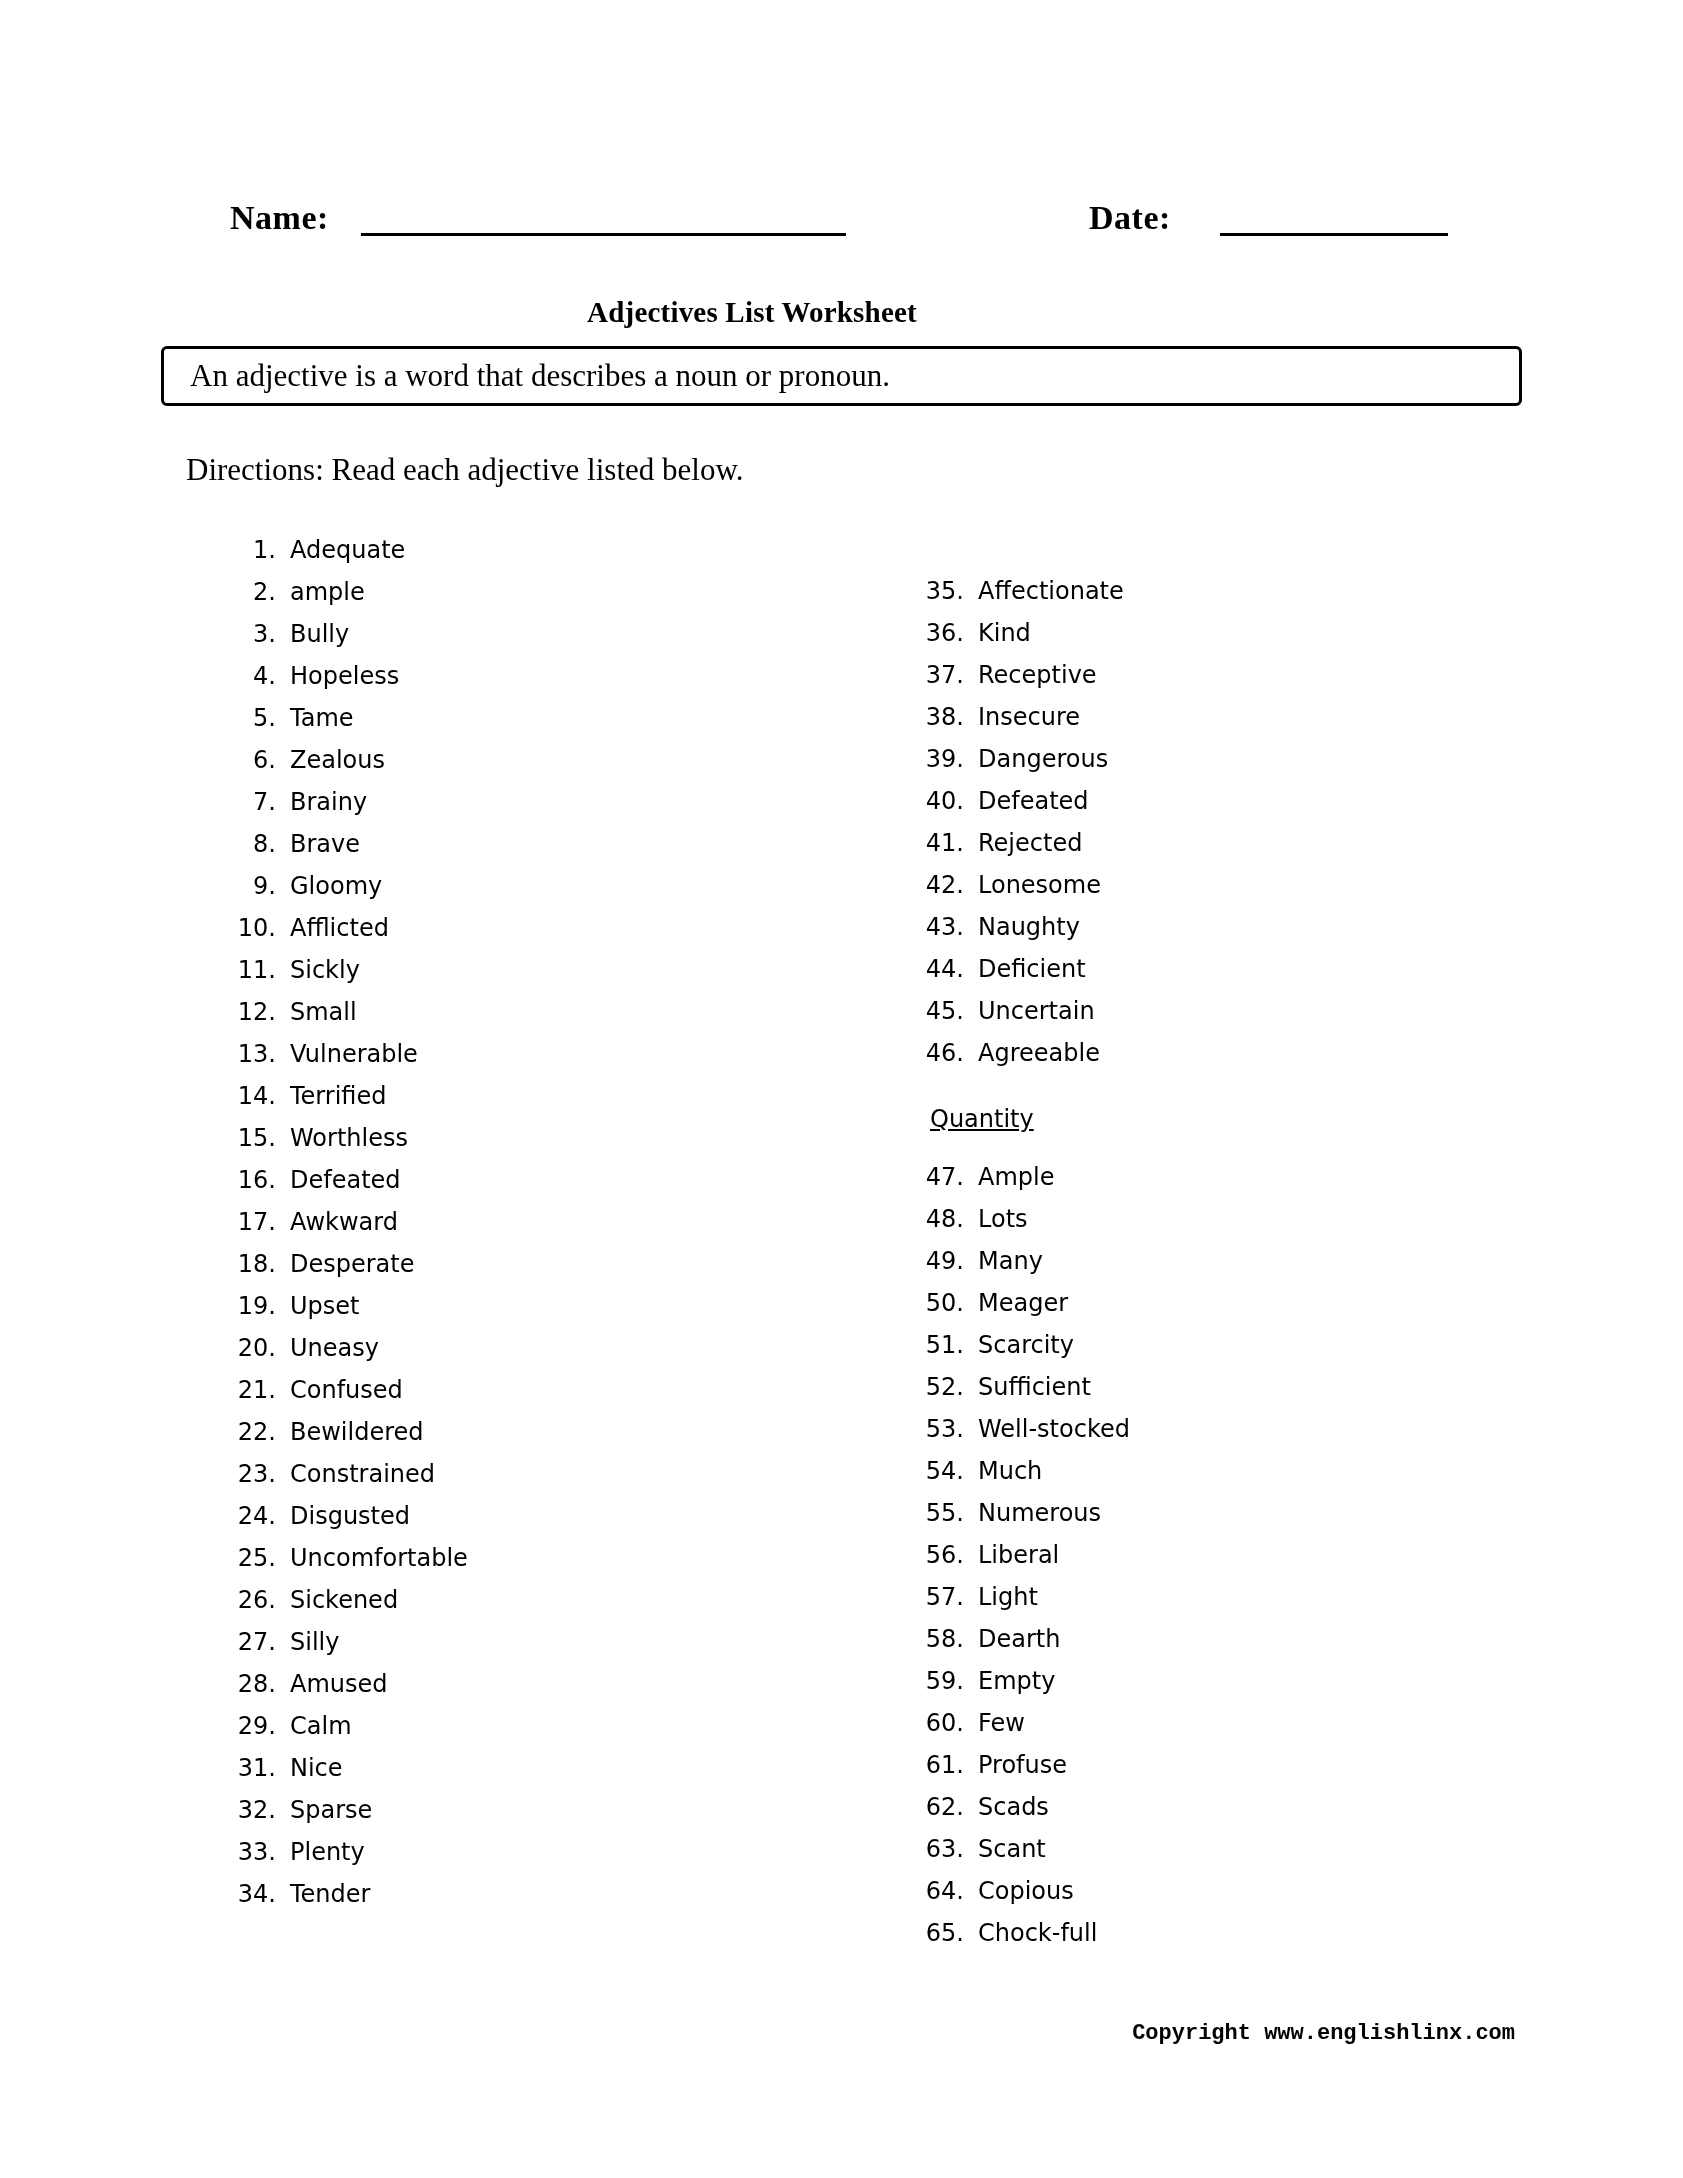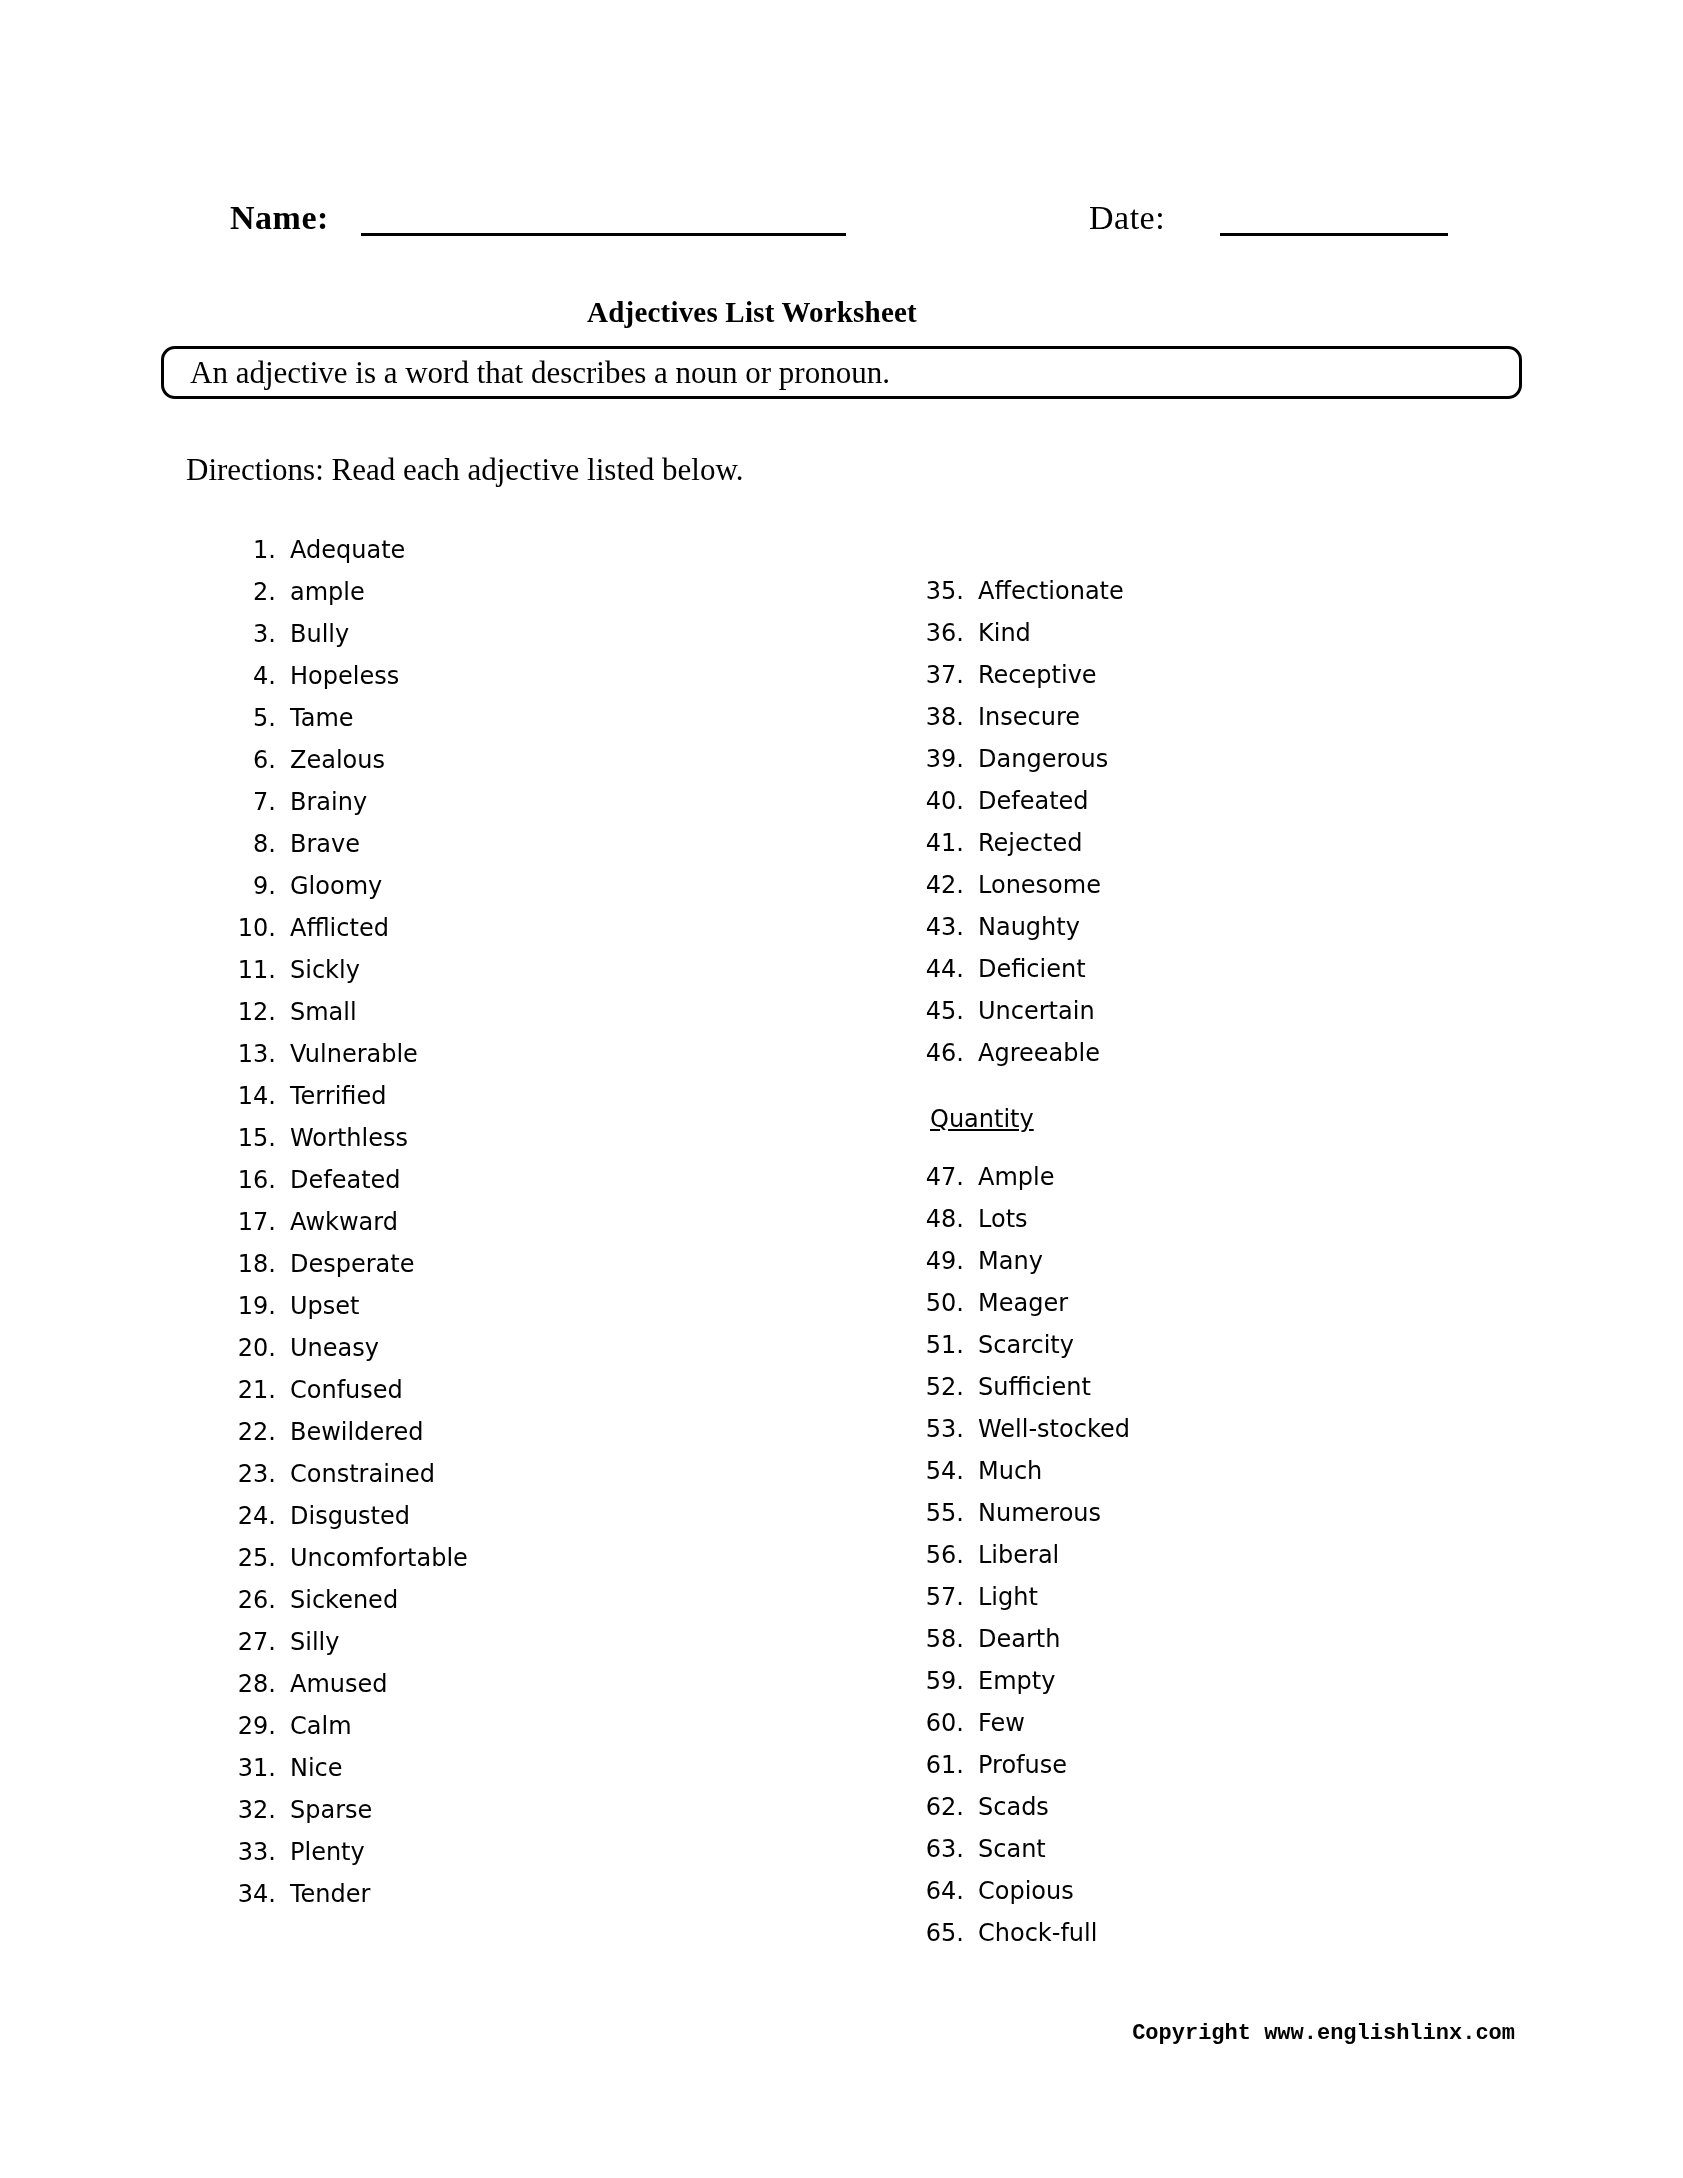--- a/index.html
+++ b/index.html
@@ -47,21 +47,21 @@
     left: 131px;
     top: 34px;
     width: 485px;
     border-bottom: 3px solid #000;
   }
   .date-label {
     position: absolute;
     left: 859px;
     top: 0;
     font-family: "Liberation Serif", serif;
-    font-weight: normal;
+    font-weight: bold;
     font-size: 34px;
     letter-spacing: 0.5px;
   }
   .date-blank {
     position: absolute;
     left: 990px;
     top: 34px;
     width: 228px;
     border-bottom: 3px solid #000;
   }
@@ -78,23 +78,23 @@
     font-size: 29px;
     letter-spacing: 0.2px;
   }
 
   
   .definition-box {
     position: absolute;
     left: 161px;
     top: 330px;
     width: 1361px;
-    height: 53px;
+    height: 60px;
     border: 3px solid #000;
-    border-radius: 14px;
+    border-radius: 6px;
     box-sizing: border-box;
     display: flex;
     align-items: center;
     padding-left: 26px;
   }
   .definition-text {
     font-family: "Liberation Serif", serif;
     font-size: 31px;
   }
 

